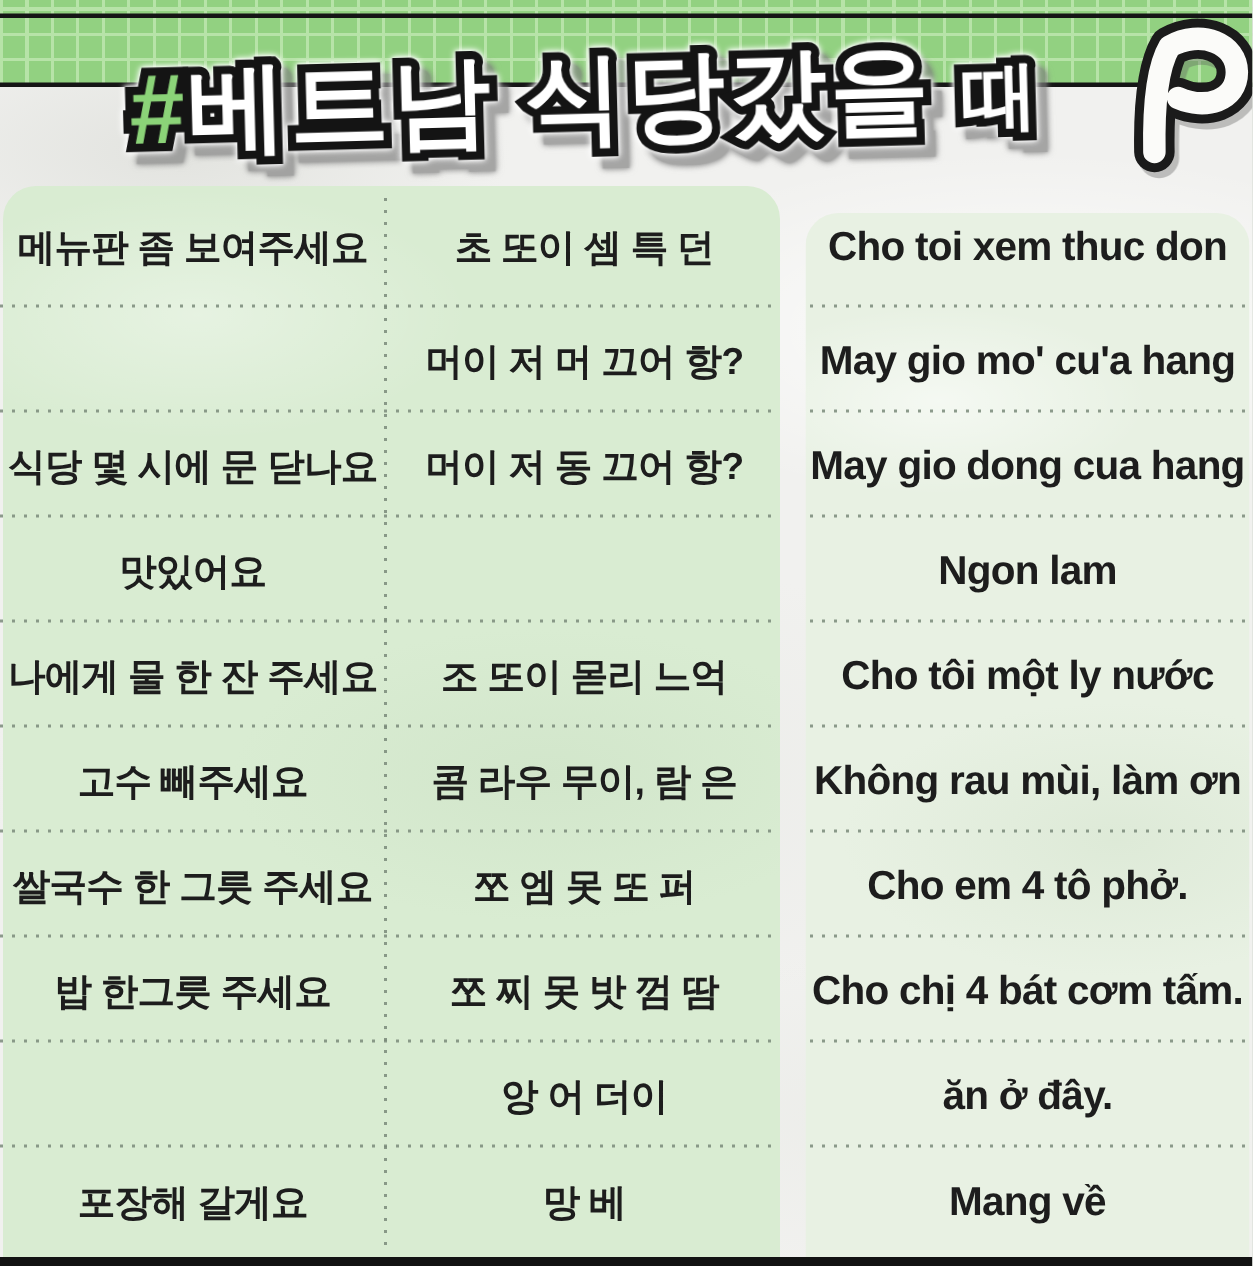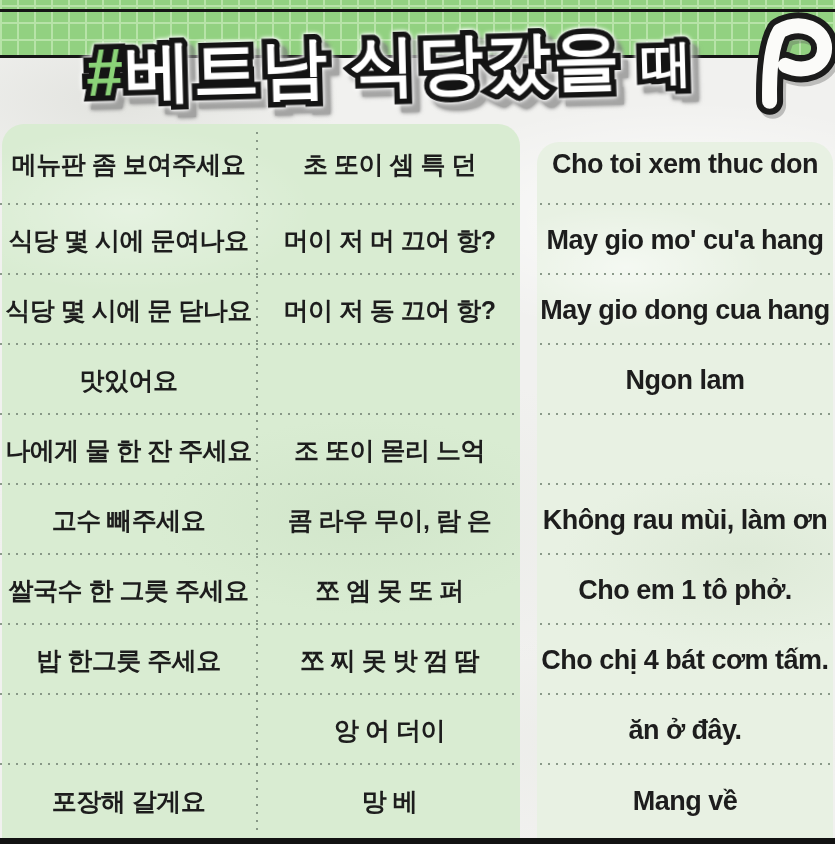--- a/index.html
+++ b/index.html
@@ -106,21 +106,20 @@
     <div class="vdivider"></div>
     <div id="rows-host">
         <div class="row" style="top: 0px; height: 81px;">
           <div class="cell ko">메뉴판 좀 보여주세요</div>
           <div class="cell pron">초 또이 셈 특 던</div>
           <div class="cell vi">Cho toi xem thuc don</div>
         </div>
         <div class="sep sep-left" style="top: 79px;"></div>
         <div class="sep sep-right" style="top: 79px;"></div>
         <div class="row" style="top: 81px; height: 70px;">
-          <div class="cell ko">식당 몇 시에 문여나요</div>
           <div class="cell pron">머이 저 머 끄어 항?</div>
           <div class="cell vi">May gio mo' cu'a hang</div>
         </div>
         <div class="sep sep-left" style="top: 149px;"></div>
         <div class="sep sep-right" style="top: 149px;"></div>
         <div class="row" style="top: 151px; height: 70px;">
           <div class="cell ko">식당 몇 시에 문 닫나요</div>
           <div class="cell pron">머이 저 동 끄어 항?</div>
           <div class="cell vi">May gio dong cua hang</div>
         </div>
@@ -128,34 +127,35 @@
         <div class="sep sep-right" style="top: 219px;"></div>
         <div class="row" style="top: 221px; height: 70px;">
           <div class="cell ko">맛있어요</div>
           <div class="cell vi">Ngon lam</div>
         </div>
         <div class="sep sep-left" style="top: 289px;"></div>
         <div class="sep sep-right" style="top: 289px;"></div>
         <div class="row" style="top: 291px; height: 70px;">
           <div class="cell ko">나에게 물 한 잔 주세요</div>
           <div class="cell pron">조 또이 몯리 느억</div>
+          <div class="cell vi">Cho tôi một ly nước</div>
         </div>
         <div class="sep sep-left" style="top: 359px;"></div>
         <div class="sep sep-right" style="top: 359px;"></div>
         <div class="row" style="top: 361px; height: 70px;">
           <div class="cell ko">고수 빼주세요</div>
           <div class="cell pron">콤 라우 무이, 람 은</div>
           <div class="cell vi">Không rau mùi, làm ơn</div>
         </div>
         <div class="sep sep-left" style="top: 429px;"></div>
         <div class="sep sep-right" style="top: 429px;"></div>
         <div class="row" style="top: 431px; height: 70px;">
           <div class="cell ko">쌀국수 한 그릇 주세요</div>
           <div class="cell pron">쪼 엠 못 또 퍼</div>
-          <div class="cell vi">Cho em 1 tô phở.</div>
+          <div class="cell vi">Cho em 4 tô phở.</div>
         </div>
         <div class="sep sep-left" style="top: 499px;"></div>
         <div class="sep sep-right" style="top: 499px;"></div>
         <div class="row" style="top: 501px; height: 70px;">
           <div class="cell ko">밥 한그릇 주세요</div>
           <div class="cell pron">쪼 찌 못 밧 껌 땀</div>
           <div class="cell vi">Cho chị 4 bát cơm tấm.</div>
         </div>
         <div class="sep sep-left" style="top: 569px;"></div>
         <div class="sep sep-right" style="top: 569px;"></div>

